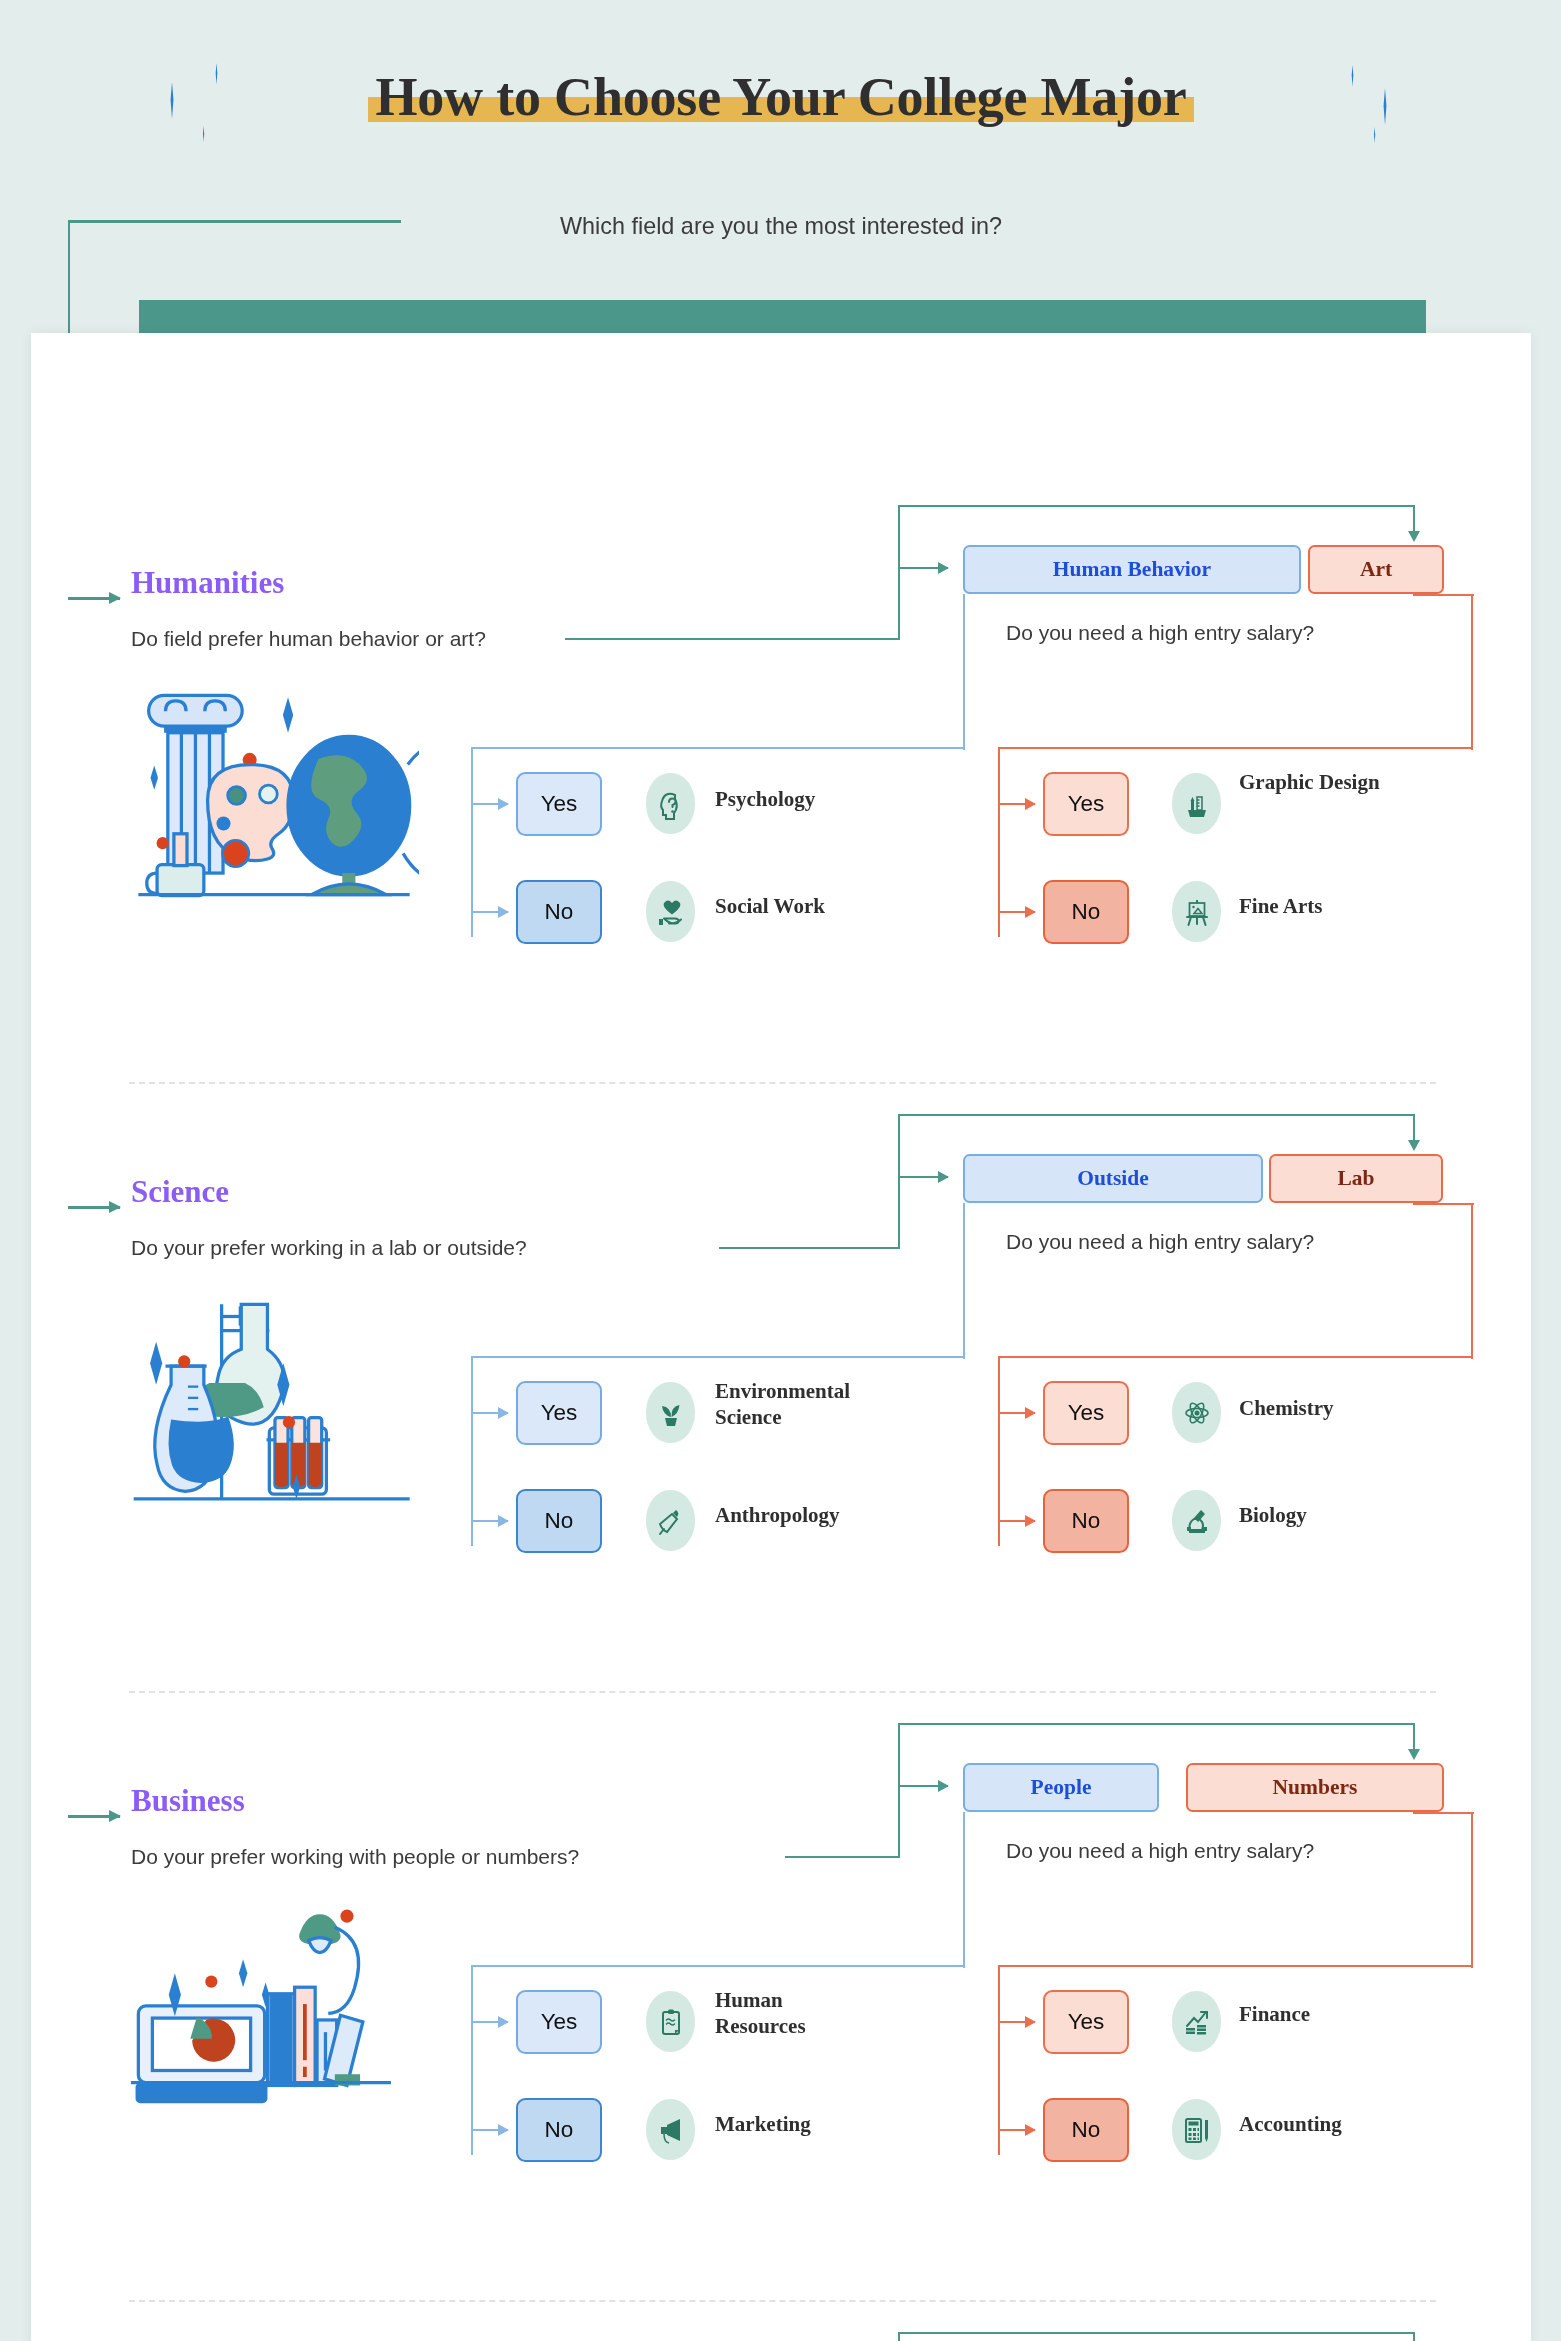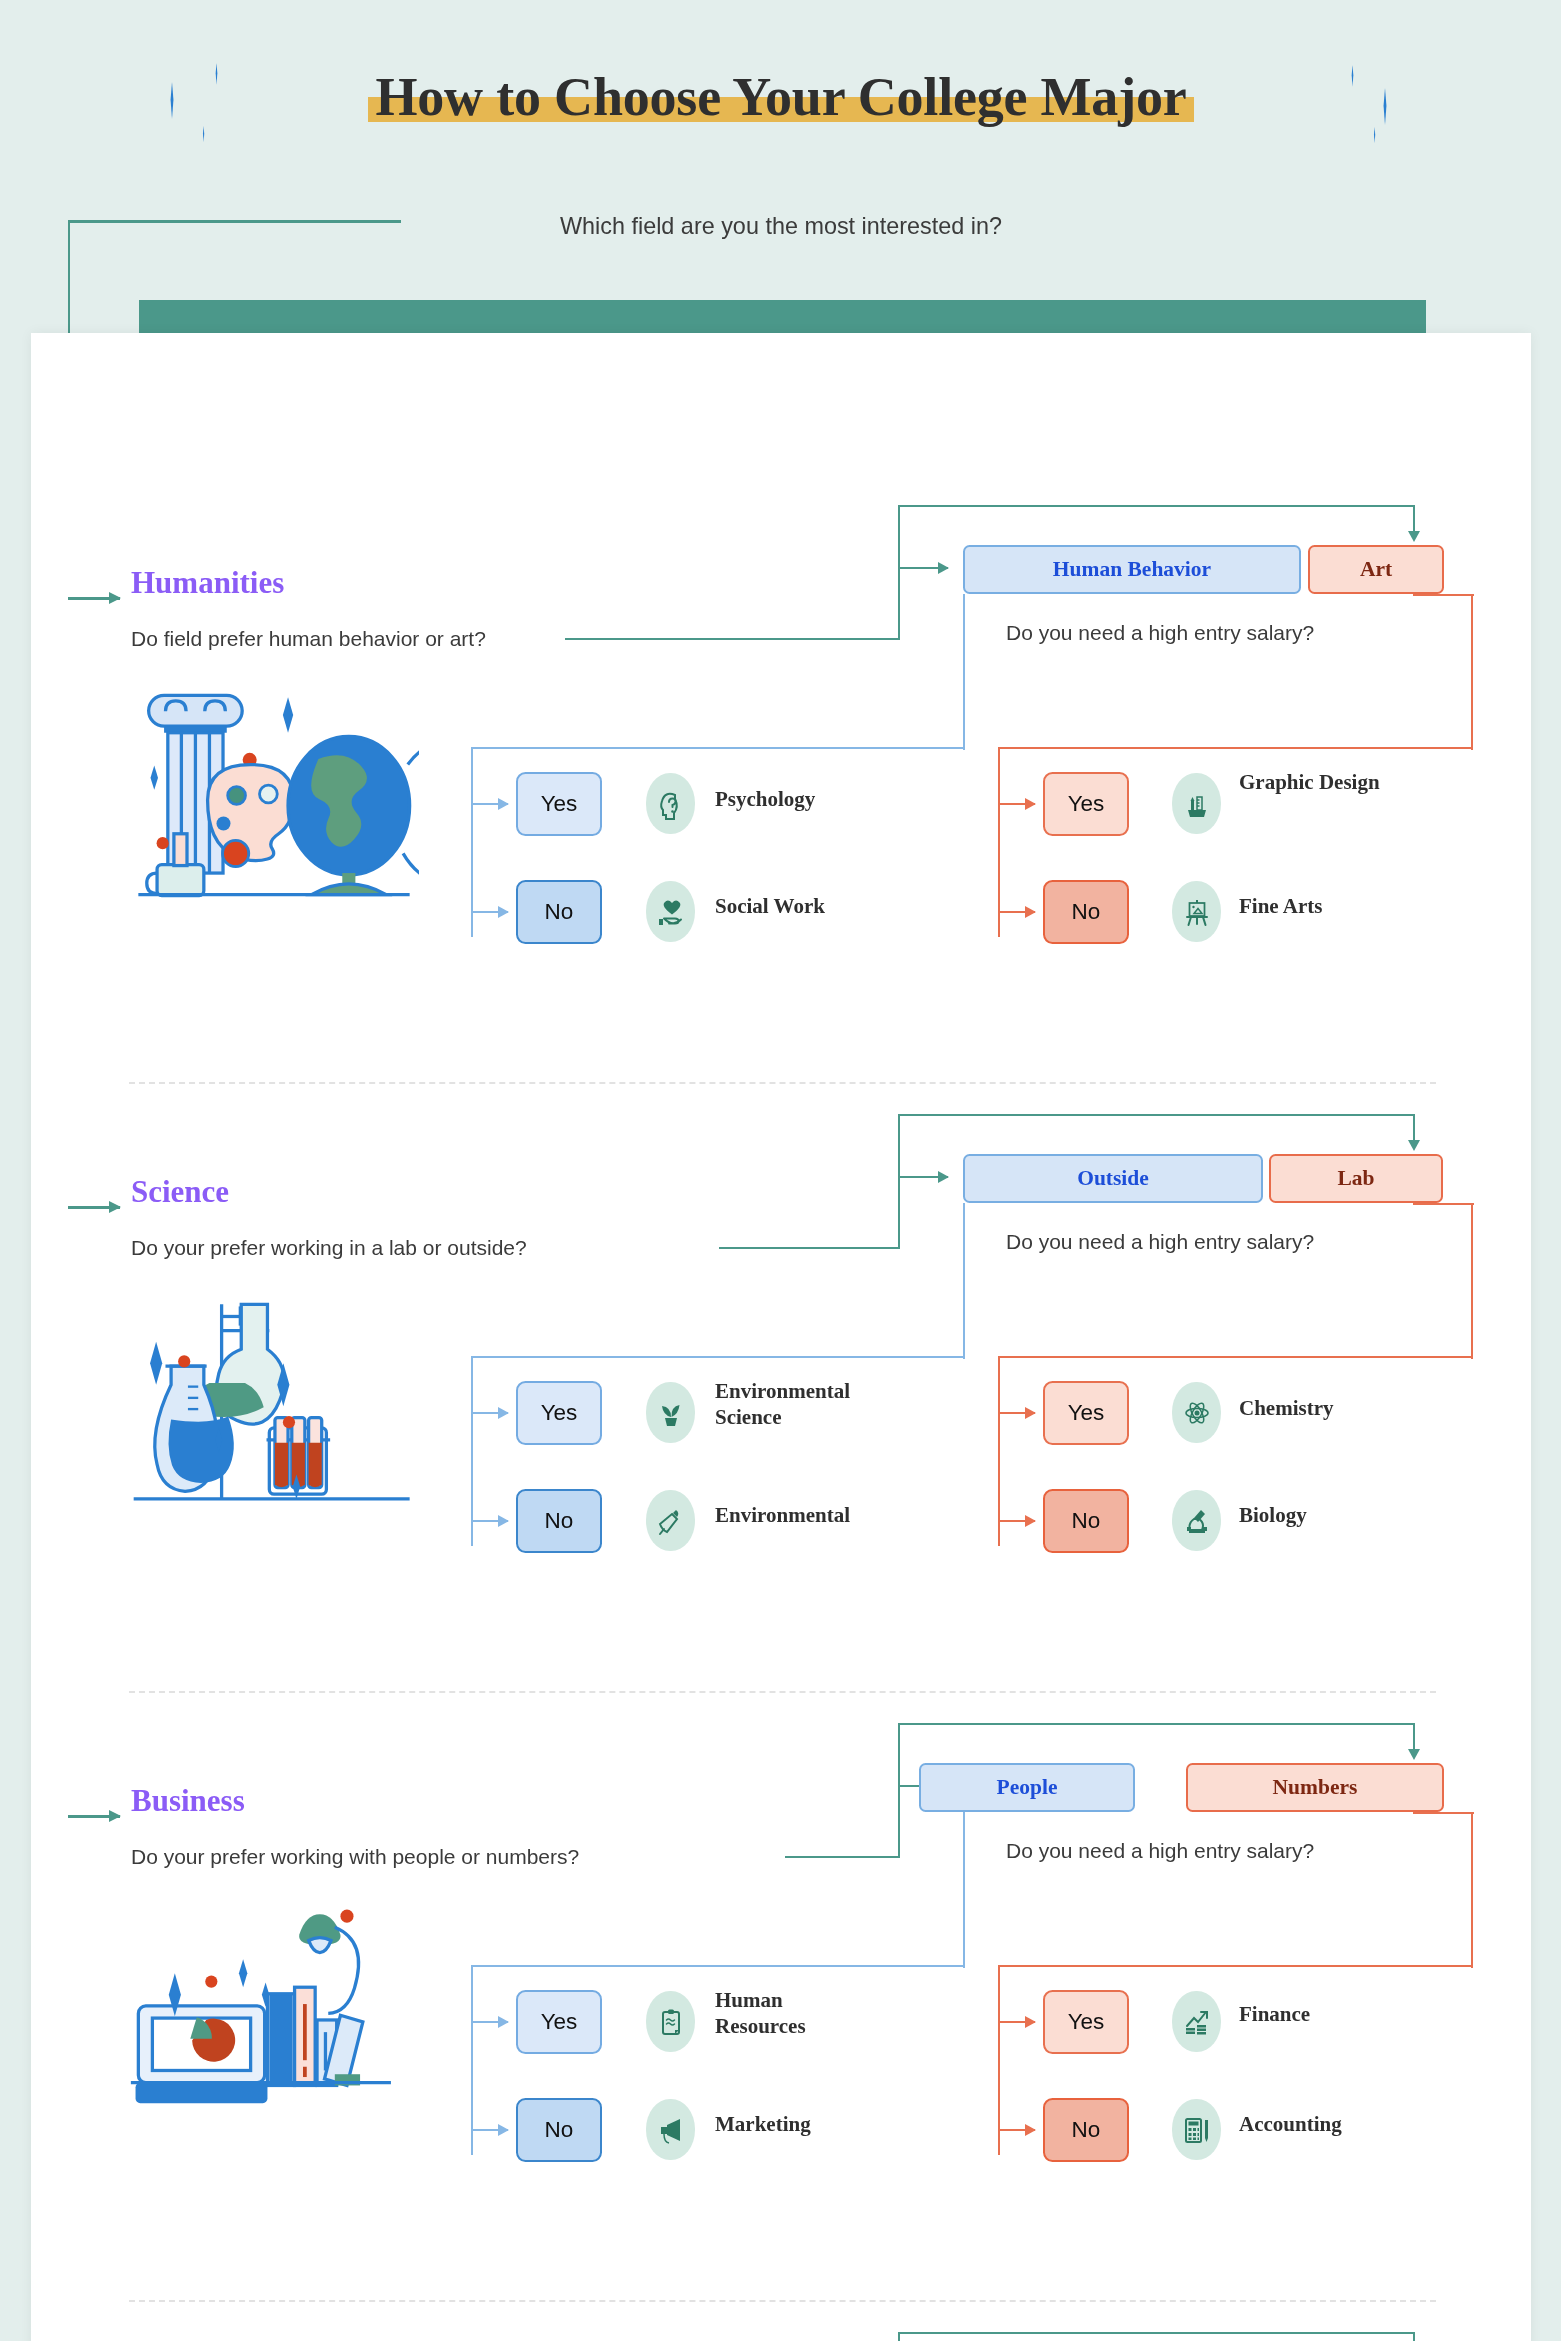--- a/index.html
+++ b/index.html
@@ -455,21 +455,21 @@
     </div>
     <div class="res-label" style="left:684px; top:286px;">Environmental Science</div>
 
     <div class="res-icon" style="left:615px; top:398px;">
       <svg viewBox="0 0 64 64">
         <path d="M42 10 q8 6 2 14 l-8 -8z" fill="#2c7a63"></path>
         <path d="M34 18 l10 10 -20 26 q-10 -4 -14 -16z" fill="none" stroke="#2c7a63" stroke-width="4"></path>
         <path d="M18 48 l-8 10" stroke="#2c7a63" stroke-width="4" stroke-linecap="round"></path>
       </svg>
     </div>
-    <div class="res-label" style="left:684px; top:410px;">Environmental</div>
+    <div class="res-label" style="left:684px; top:410px;">Anthropology</div>
 
     <div class="red-bracket-h" style="left:1382px; top:111px; width:61px;"></div>
     <div class="red-bracket-v" style="left:1440px; top:111px; height:156px;"></div>
     <div class="red-bracket-h" style="left:967px; top:264px; width:475px;"></div>
     <div class="red-bracket-v" style="left:967px; top:264px; height:190px;"></div>
     <div class="red-stub" style="left:969px; top:320px;"></div>
     <div class="red-stub" style="left:969px; top:428px;"></div>
 
     <div class="yn yn-yes-red" style="left:1012px; top:289px;">Yes</div>
     <div class="yn yn-no-red" style="left:1012px; top:397px;">No</div>
@@ -536,21 +536,21 @@
             <circle cx="466" cy="60" r="14"></circle>
           </g>
       </svg>
     </div>
 
     <div class="gp-up" style="left:867px; top:21.5px; height:135px;"></div>
     <div class="gp-top" style="left:867px; top:21.5px; width:516px;"></div>
     <div class="gp-down" style="left:1382px; top:21.5px; height:28px;"></div>
     <div class="gp-into" style="left:867px; top:84px; width:50px;"></div>
 
-    <div class="choice-box choice-blue" style="left:888px; width:216px;">People</div>
+    <div class="choice-box choice-blue" style="left:932px; width:196px;">People</div>
     <div class="choice-box choice-red" style="left:1155px; width:258px;">Numbers</div>
 
     <div class="salary-q" style="left:975px;">Do you need a high entry salary?</div>
 
     <div class="blue-bracket-v" style="left:932px; top:111px; height:156px;"></div>
     <div class="blue-bracket-top" style="left:440px;  top:264px; width:494px;"></div>
     <div class="blue-bracket-v" style="left:440px;  top:264px; height:190px;"></div>
     <div class="blue-stub" style="left:442px; top:320px;"></div>
     <div class="blue-stub" style="left:442px; top:428px;"></div>
 

